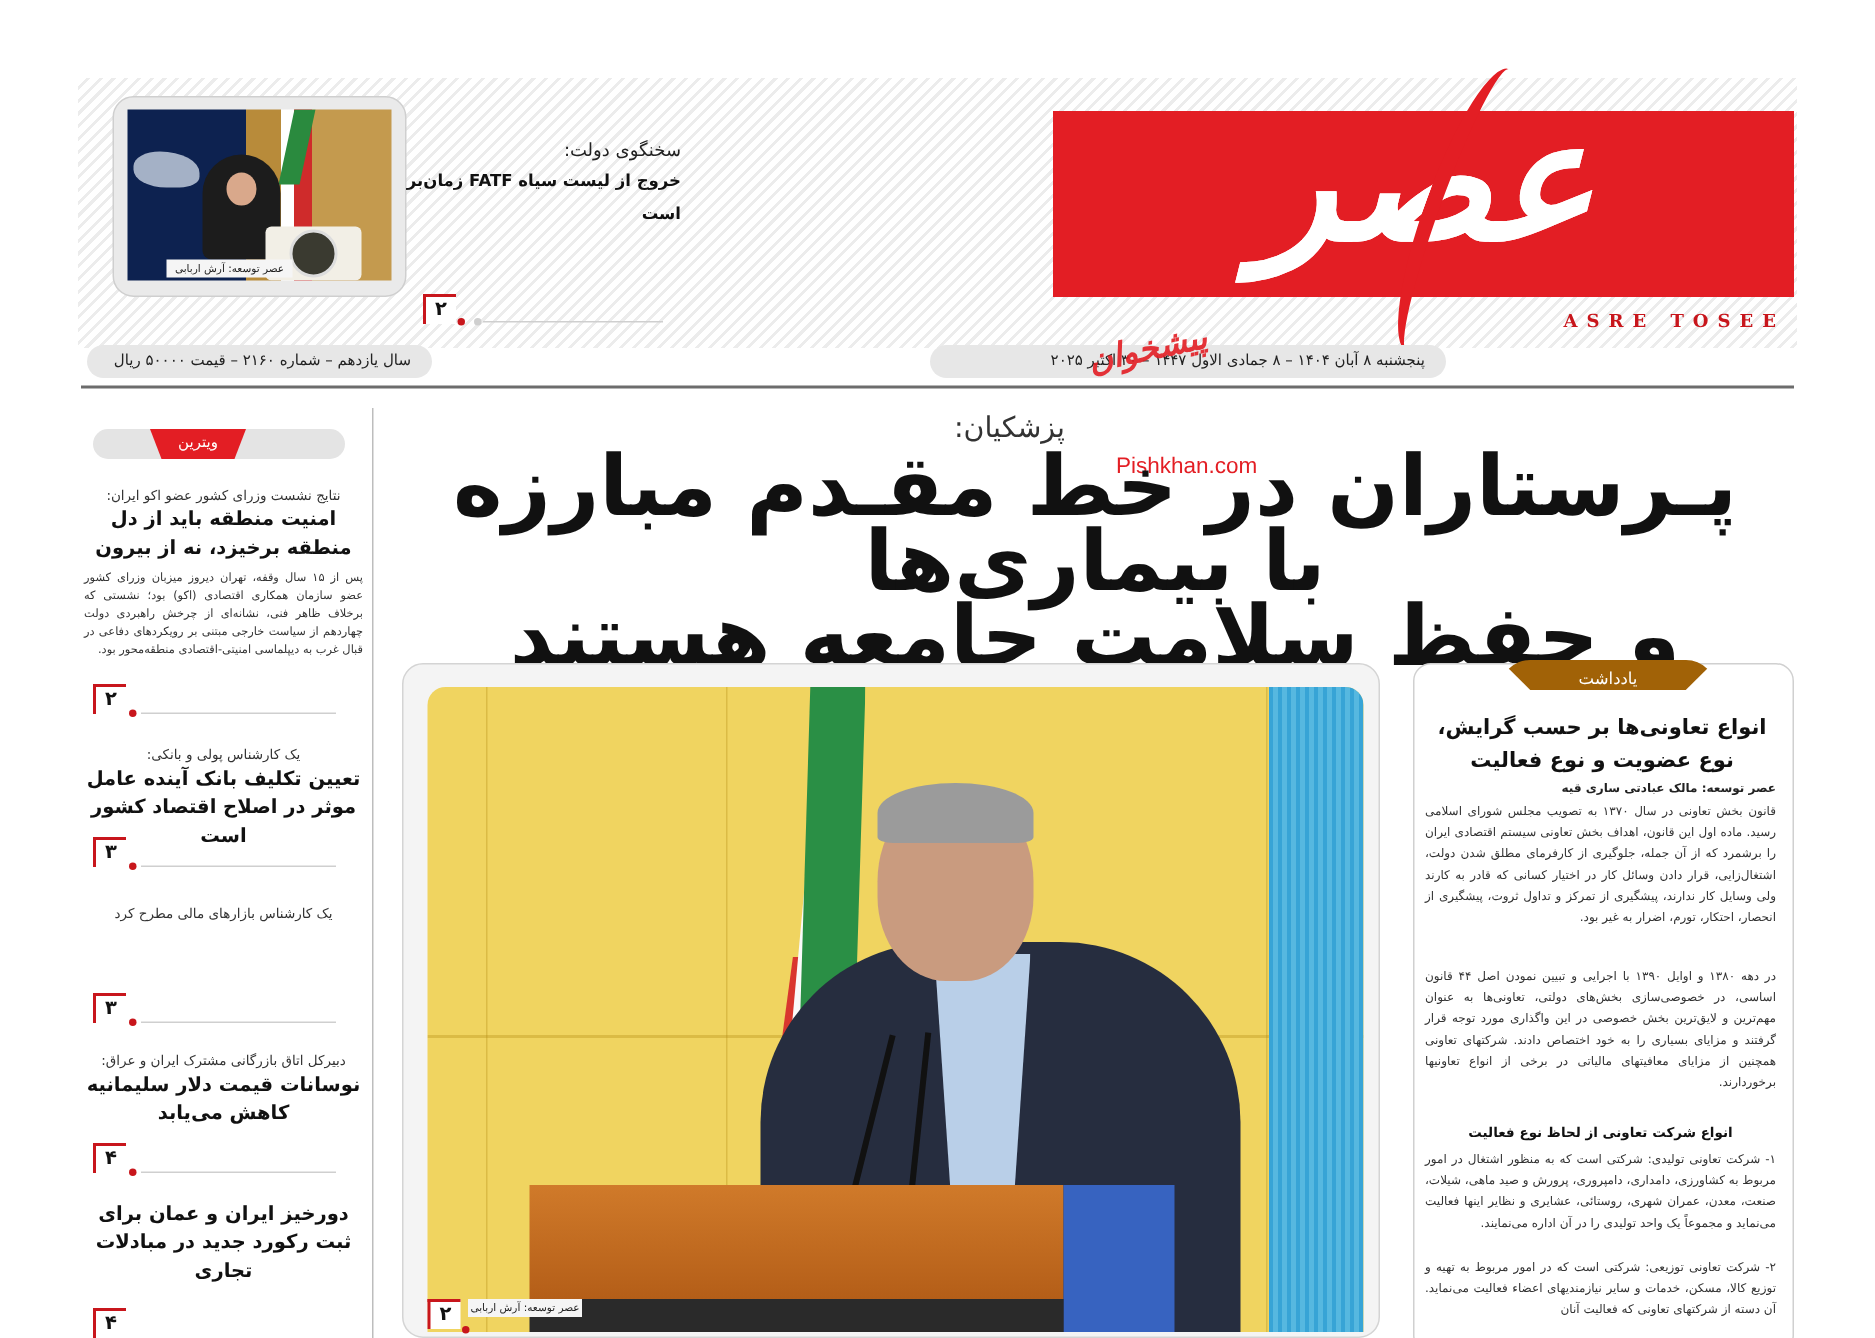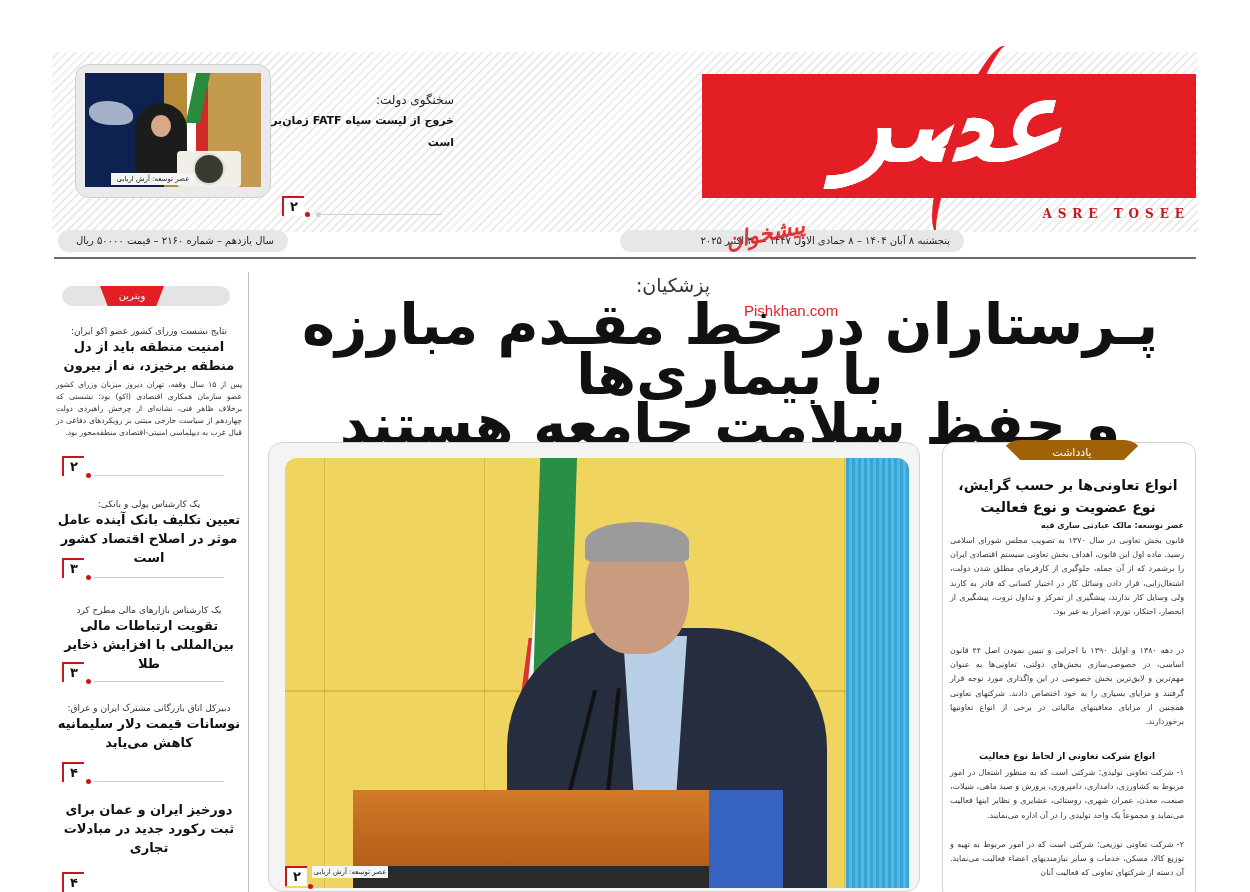--- a/index.html
+++ b/index.html
@@ -175,21 +175,20 @@
 <div class="brief" style="top:498px;">
   <div class="kicker">یک کارشناس پولی و بانکی:</div>
   <div class="title">تعیین تکلیف بانک آینده عامل موثر در اصلاح اقتصاد کشور است</div>
 </div>
 <div class="page-ref" style="left:62px; top:558px;">۳</div>
 <div class="page-ref-dot" style="left:86px; top:575px;"></div>
 <div class="page-ref-line" style="left:94px; top:577px; width:130px;"></div>
 
 <div class="brief" style="top:604px;">
   <div class="kicker">یک کارشناس بازارهای مالی مطرح کرد</div>
-  <div class="title">تقویت ارتباطات مالی بین‌المللی با افزایش ذخایر طلا</div>
 </div>
 <div class="page-ref" style="left:62px; top:662px;">۳</div>
 <div class="page-ref-dot" style="left:86px; top:679px;"></div>
 <div class="page-ref-line" style="left:94px; top:681px; width:130px;"></div>
 
 <div class="brief" style="top:702px;">
   <div class="kicker">دبیرکل اتاق بازرگانی مشترک ایران و عراق:</div>
   <div class="title">نوسانات قیمت دلار سلیمانیه کاهش می‌یابد</div>
 </div>
 <div class="page-ref" style="left:62px; top:762px;">۴</div>

